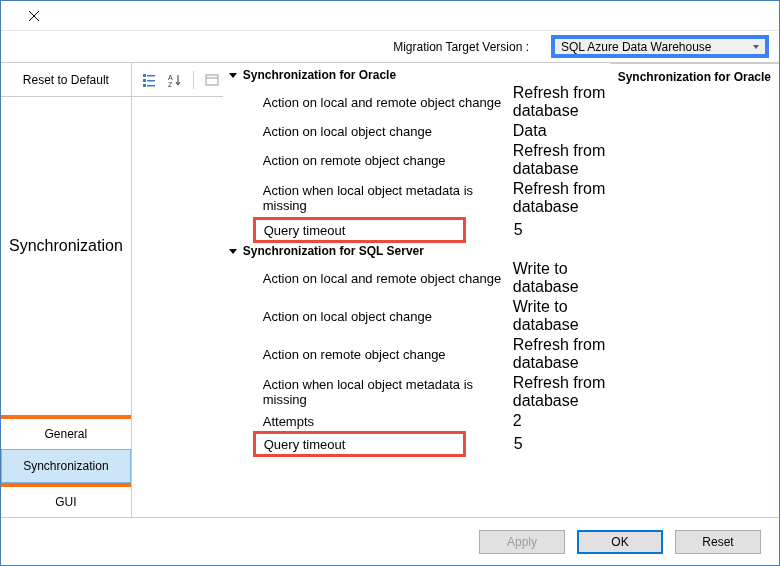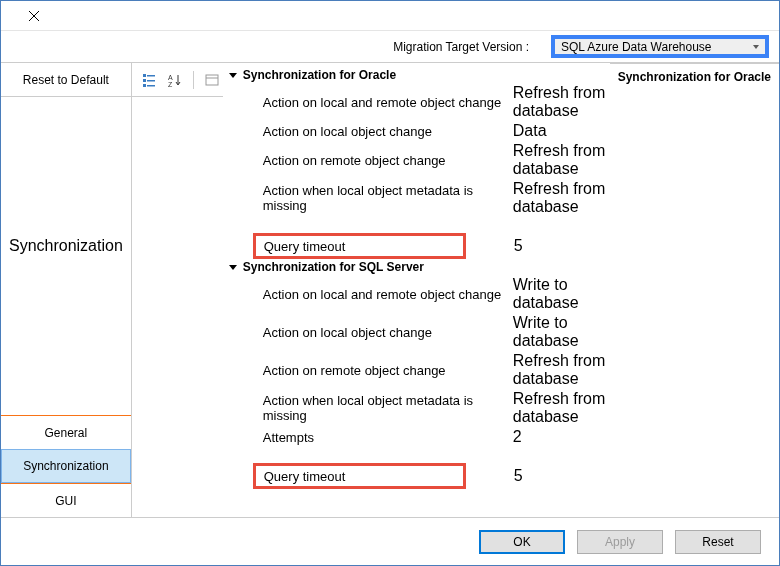--- a/index.html
+++ b/index.html
@@ -78,21 +78,21 @@
     justify-content: center;
     border-bottom: 1px solid #ccc;
     cursor: pointer;
   }
   .nav-spacer { flex: 1; }
   .nav-item {
     height: 34px;
     display: flex;
     align-items: center;
     justify-content: center;
-    border-top: 1px solid #f97316;
+    border-top: 4px solid #f97316;
     cursor: pointer;
   }
   .nav-item.selected {
     background: #cde6f7;
     border: 1px solid #7eb4ea;
   }
   .section-title {
     font-size: 16px;
     text-align: center;
     padding-top: 140px;
@@ -145,21 +145,21 @@
     padding-left: 40px;
     width: 290px;
     font-size: 13px;
   }
   .prop-value {
     flex: 1;
     font-size: 16px;
   }
   .highlight-group {
     border: 3px solid #e74c3c;
-    margin: 16px 140px 0 30px;
+    margin: 0 140px 0 30px;
     display: flex;
   }
   .highlight-group .prop-label {
     width: 258px;
     padding-left: 8px;
   }
   .desc {
     height: 80px;
     border-top: 1px solid #ccc;
     padding: 6px 8px;
@@ -321,23 +321,23 @@
         </div>
       </div>
 
       <div class="desc">
         <span>Synchronization for Oracle</span>
       </div>
     </div>
   </div>
 
   <div class="footer">
+    <div class="btn disabled">
+        <span>Apply</span>
+      </div>
     <div class="btn primary">
         <span>OK</span>
       </div>
-    <div class="btn disabled">
-        <span>Apply</span>
-      </div>
     <div class="btn">
         <span>Reset</span>
       </div>
   </div>
 </div>
 
 </body></html>

